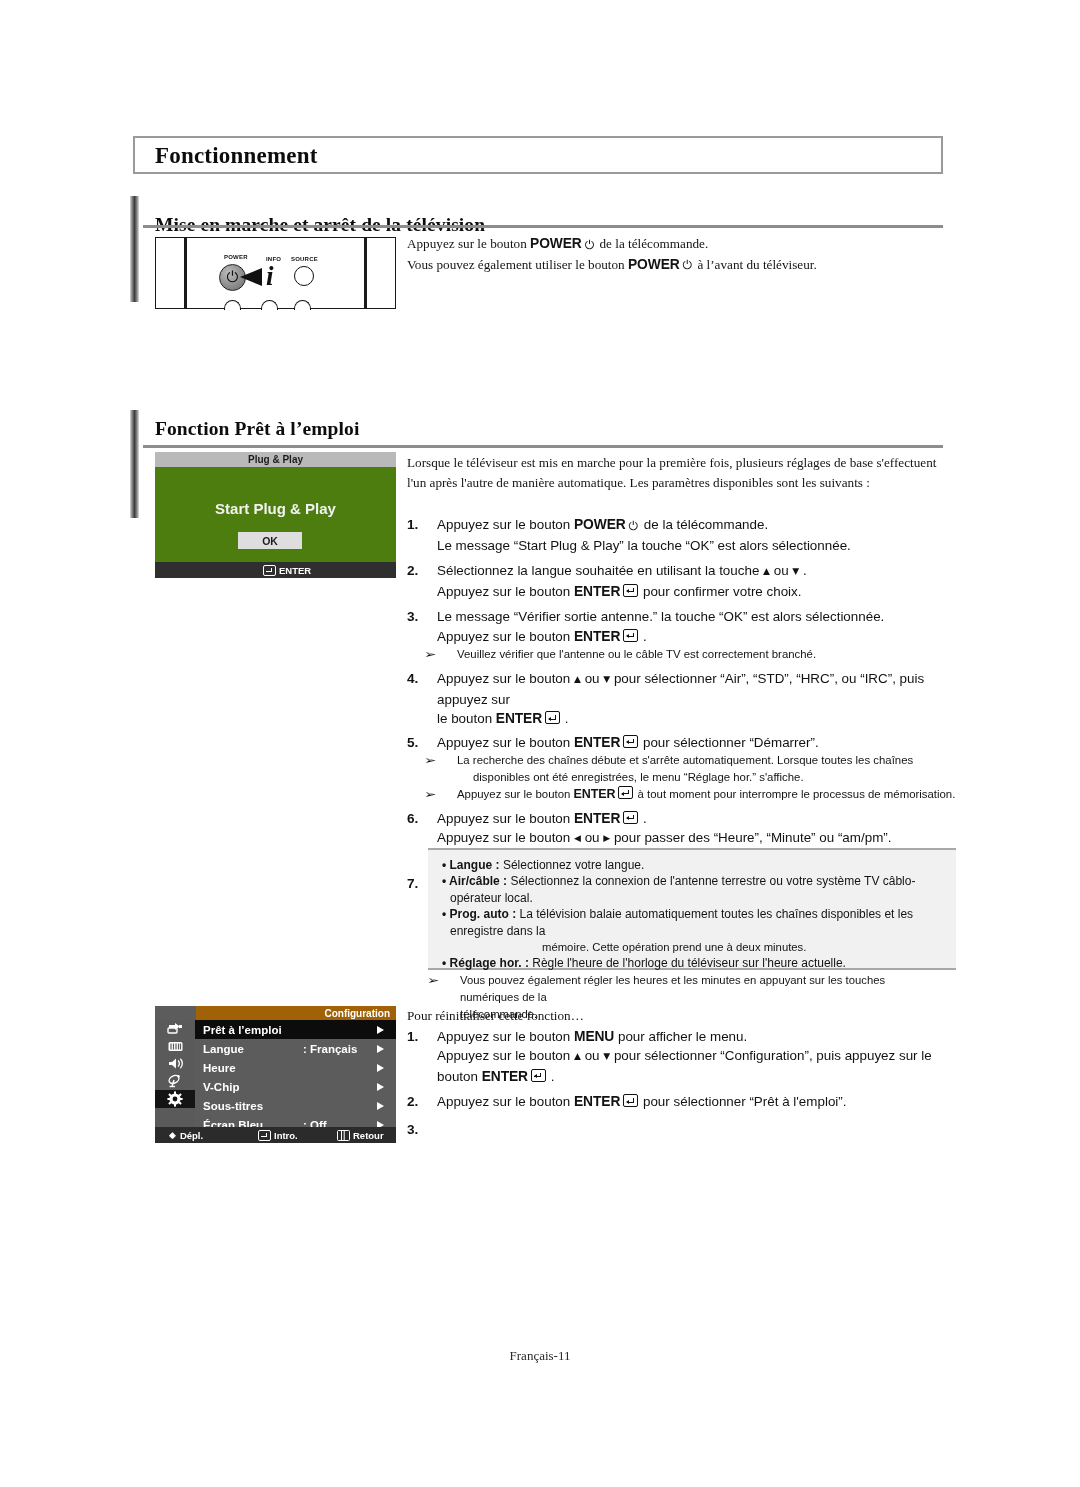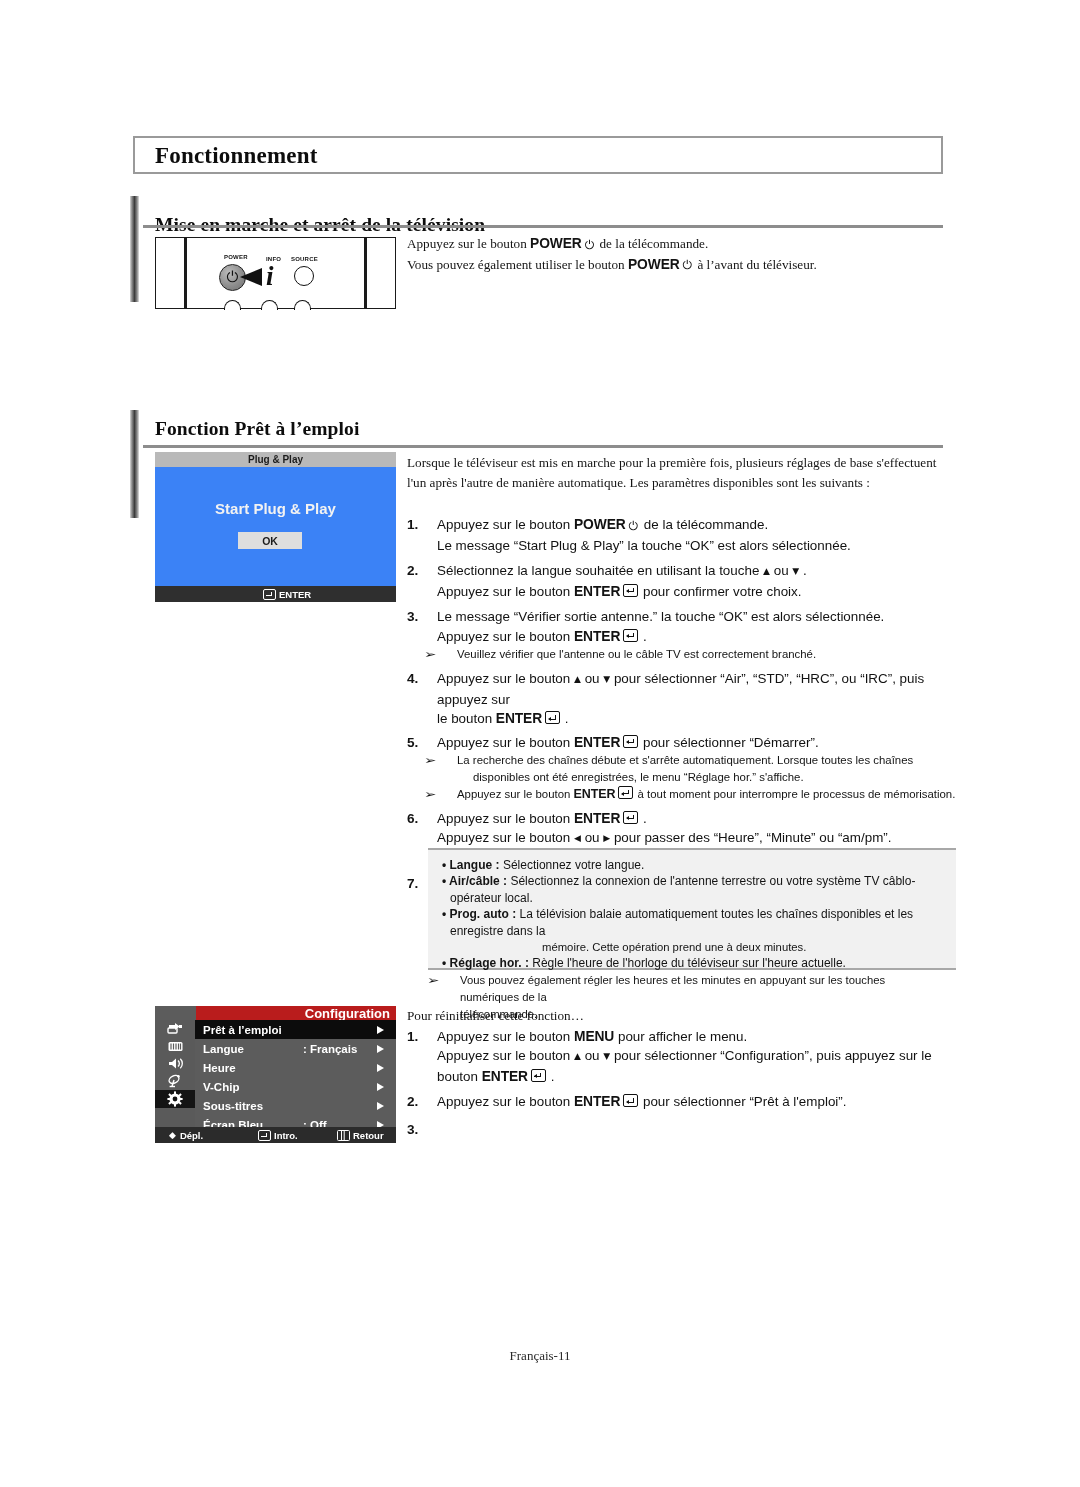--- a/index.html
+++ b/index.html
@@ -223,22 +223,22 @@
     color: #111;
   }
   .ar { font-family: "DejaVu Sans", sans-serif; font-size: 9px; vertical-align: 1px; }
 
   
   .osd {
     position: absolute;
     left: 155px;
     top: 452px;
     width: 241px;
-    height: 150px;
-    background: #3b82f6;
+    height: 126px;
+    background: #4d7c0f;
     overflow: hidden;
   }
   .osd-title {
     height: 15px;
     background: #b9b9b9;
     color: #1c1c1c;
     font-family: "Liberation Sans", sans-serif;
     font-weight: bold;
     font-size: 10px;
     display: flex; align-items: center; justify-content: center;
@@ -364,24 +364,24 @@
     width: 241px;
     height: 137px;
     background: #5c5c5c;
     overflow: hidden;
     font-family: "Liberation Sans", sans-serif;
   }
   .cfg-top {
     position: absolute;
     left: 0; right: 0; top: 0;
     height: 14px;
-    background: #b91c1c;
+    background: #a16207;
     color: #ffffff;
     font-weight: bold;
-    font-size: 13px;
+    font-size: 10px;
     display: flex; align-items: center; justify-content: flex-end;
     padding-right: 6px;
     box-sizing: border-box;
     margin-left: 41px;
   }
   .cfg-icons {
     position: absolute;
     left: 0; top: 14px;
     width: 40px;
     bottom: 16px;

